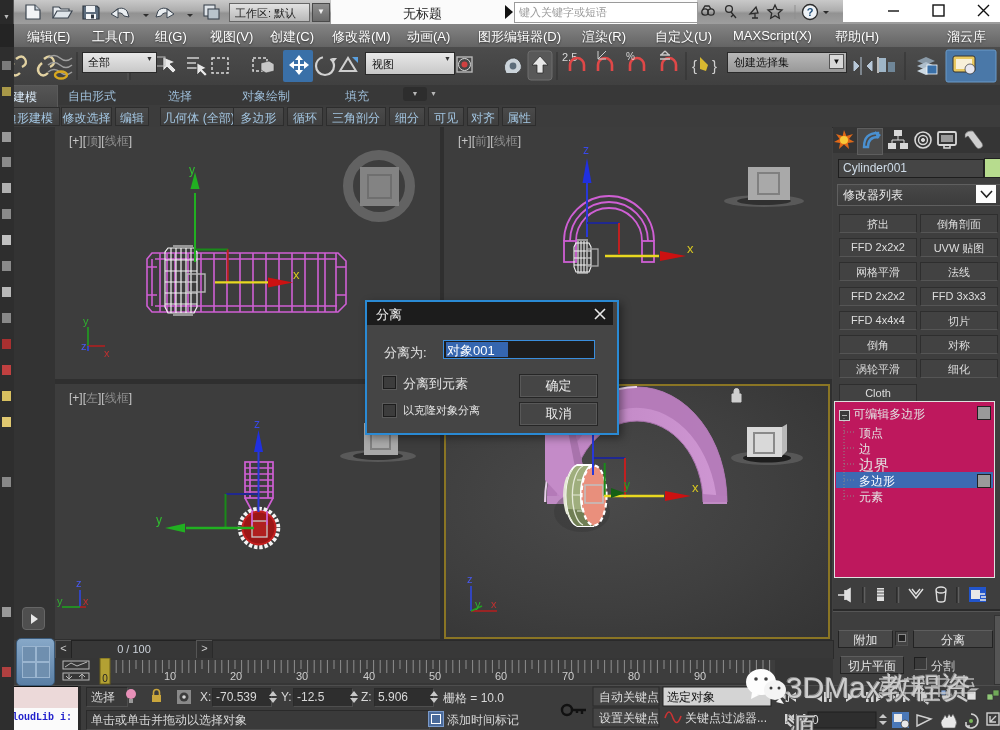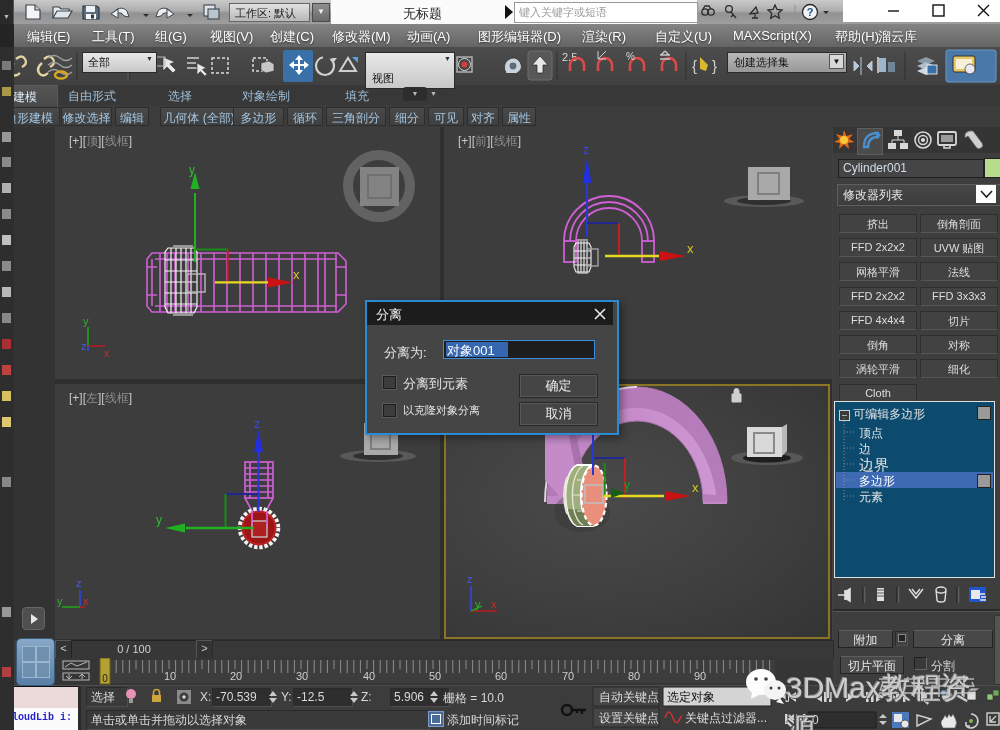--- a/index.html
+++ b/index.html
@@ -114,21 +114,21 @@
  <span class="mi" style="left:141px;">组(G)</span>
  <span class="mi" style="left:196px;">视图(V)</span>
  <span class="mi" style="left:256px;">创建(C)</span>
  <span class="mi" style="left:318px;">修改器(M)</span>
  <span class="mi" style="left:393px;">动画(A)</span>
  <span class="mi" style="left:464px;">图形编辑器(D)</span>
  <span class="mi" style="left:568px;">渲染(R)</span>
  <span class="mi" style="left:641px;">自定义(U)</span>
  <span class="mi" style="left:719px;">MAXScript(X)</span>
  <span class="mi" style="left:821px;">帮助(H)</span>
- <span class="mi" style="left:864px;text-align:center;">溜云库</span>
+ <span class="mi" style="left:933px;text-align:center;">溜云库</span>
 </div>
 
 <div id="maintb" class="a"></div>
 <div id="ribtabs" class="a"></div>
 <div id="ribrow" class="a"></div>
 <svg class="a" style="left:0;top:47px" width="1000" height="38" viewBox="0 0 1000 38">
 
  <g stroke="#e2d2a2" stroke-width="2.4" fill="none">
   <path d="M16 12 q6 -5 9 0 q3 5 -3 8 m-8 -4 q-6 5 -3 10 q4 5 9 0"></path>
   <path d="M44 12 q6 -5 9 0 q3 5 -3 8 m-8 -4 q-6 5 -3 10 q4 5 9 0"></path>
@@ -229,21 +229,21 @@
  <rect x="946" y="3" width="50" height="32" rx="2" fill="#4a78a8" stroke="#6a9ac8"></rect>
  <g transform="translate(953,7)">
         <rect x="0" y="2" width="22" height="16" rx="2" fill="#e8c860" stroke="#333"></rect>
         <rect x="3" y="5" width="16" height="10" fill="#f8f0d8"></rect>
         <circle cx="17" cy="15" r="5" fill="#e8e8f0" stroke="#333" stroke-width=".7"></circle>
       </g>
 </svg>
 
 <div class="a" style="left:82px;top:52px;width:68px;height:17px;background:linear-gradient(#e8e8e8,#c8c8c8);border:1px solid #2a2a2a;font-size:11px;color:#111;padding:2px 0 0 5px;">全部 <span style="position:absolute;right:3px;top:2px;font-size:7px;color:#333;">▼</span></div>
 
-<div class="a" style="left:365px;top:52px;width:82px;height:17px;background:linear-gradient(#e8e8e8,#c8c8c8);border:1px solid #2a2a2a;font-size:11px;color:#111;padding:18px 0 0 6px;">视图 <span style="position:absolute;right:3px;top:2px;font-size:7px;color:#333;">▼</span></div>
+<div class="a" style="left:365px;top:52px;width:82px;height:17px;background:linear-gradient(#e8e8e8,#c8c8c8);border:1px solid #2a2a2a;font-size:11px;color:#111;padding:4px 0 0 6px;">视图 <span style="position:absolute;right:3px;top:2px;font-size:7px;color:#333;">▼</span></div>
 
 <div class="a" style="left:727px;top:52px;width:112px;height:17px;background:linear-gradient(#b8b8b8,#989898);border:1px solid #2a2a2a;font-size:11px;color:#111;padding:2px 0 0 6px;">创建选择集 <span style="position:absolute;right:2px;top:1px;font-size:8px;color:#111;background:#d8d8d8;border:1px solid #555;width:13px;height:13px;text-align:center;line-height:13px;">▼</span></div>
 <div class="a" style="left:0;top:85px;width:1000px;height:20px;">
 <div class="rtab" style="left:2px;width:34px;background:#474747;border:1px solid #5a5a5a;border-bottom:none;color:#d8e8f6;background:linear-gradient(#555,#434343)!important;">建模</div>
 <div class="rtab" style="left:58px;">自由形式</div>
 <div class="rtab" style="left:158px;">选择</div>
 <div class="rtab" style="left:232px;text-align:center;">对象绘制</div>
 <div class="rtab" style="left:335px;">填充</div>
 </div>
 <div class="a" style="left:403px;top:87px;width:24px;height:14px;background:#2d2d2d;border-radius:3px;color:#b8b8b8;font-size:7px;text-align:center;line-height:14px;">▼</div>
@@ -512,21 +512,21 @@
  <div class="modbtn" style="left:6px;top:160px;">FFD 2x2x2</div>
       <div class="modbtn" style="left:87px;top:160px;">FFD 3x3x3</div>
  <div class="modbtn" style="left:6px;top:184px;">FFD 4x4x4</div>
       <div class="modbtn" style="left:87px;top:184px;">切片</div>
  <div class="modbtn" style="left:6px;top:208px;">倒角</div>
       <div class="modbtn" style="left:87px;top:208px;">对称</div>
  <div class="modbtn" style="left:6px;top:232px;">涡轮平滑</div>
       <div class="modbtn" style="left:87px;top:232px;">细化</div>
  <div class="modbtn" style="left:6px;top:257px;">Cloth</div>
 
- <div class="a" style="left:1px;top:274px;width:159px;height:175px;background:#0c4a6e;border:1px solid #e0e0e0;">
+ <div class="a" style="left:1px;top:274px;width:159px;height:175px;background:#be185d;border:1px solid #e0e0e0;">
   <div class="a" style="left:4px;top:4px;width:151px;height:15px;color:#e2e2e2;font-size:12px;">
     <span style="display:inline-block;width:9px;height:9px;border:1px solid #cfcfcf;background:#3a3a3a;font-size:9px;line-height:8px;text-align:center;color:#e8e8e8;">–</span> 可编辑多边形</div>
   <div class="a" style="left:142px;top:4px;width:12px;height:12px;background:#9a9a9a;border:1px solid #222;"></div>
   <div class="a" style="left:24px;top:23px;color:#e2e2e2;font-size:12px;">顶点</div>
   <div class="a" style="left:24px;top:39px;color:#e2e2e2;font-size:12px;">边</div>
   <div class="a" style="left:24px;top:54px;color:#e2e2e2;font-size:15px;">边界</div>
   <div class="a" style="left:1px;top:70px;width:157px;height:16px;background:#3d6ab2;"></div>
   <div class="a" style="left:24px;top:71px;color:#fff;font-size:12px;">多边形</div>
   <div class="a" style="left:142px;top:72px;width:12px;height:12px;background:#9a9a9a;border:1px solid #222;"></div>
   <div class="a" style="left:24px;top:87px;color:#e2e2e2;font-size:12px;">元素</div>
@@ -614,21 +614,21 @@
       <path d="M31.5 9 v-2.5 a3 3 0 0 1 6 0 V9" fill="none" stroke="#caa63c" stroke-width="1.6"></path>
  <rect x="55" y="4" width="14" height="14" fill="#8a8a8a"></rect>
       <circle cx="62" cy="11" r="4.5" fill="#3c3c3c"></circle>
       <circle cx="62" cy="11" r="1.8" fill="#d8d8d8"></circle>
 </svg>
 <div class="a txt" style="left:200px;top:690px;">X:</div>
 <div class="a sunken" style="left:212px;top:688px;width:55px;height:16px;font-size:12px;padding:1px 0 0 3px;background:#2e2e2e;">-70.539</div>
 <div class="a txt" style="left:281px;top:690px;">Y:</div>
 <div class="a sunken" style="left:293px;top:688px;width:55px;height:16px;font-size:12px;padding:1px 0 0 3px;background:#2e2e2e;">-12.5</div>
 <div class="a txt" style="left:361px;top:690px;">Z:</div>
-<div class="a sunken" style="left:390px;top:688px;width:55px;height:16px;font-size:12px;padding:1px 0 0 3px;background:#2e2e2e;">5.906</div>
+<div class="a sunken" style="left:374px;top:688px;width:55px;height:16px;font-size:12px;padding:1px 0 0 3px;background:#2e2e2e;">5.906</div>
 <svg class="a" style="left:268px;top:688px" width="180" height="18">
       <g fill="#c8c8c8">
         <path d="M1 8 l4 -5 l4 5 z M1 10 l4 5 l4 5 z M1 10 l4 5 l4 -5 z"></path>
         <path d="M82 8 l4 -5 l4 5 z M82 10 l4 5 l4 -5 z"></path>
         <path d="M162 8 l4 -5 l4 5 z M162 10 l4 5 l4 -5 z"></path>
       </g>
     </svg>
 <div class="a txt" style="left:443px;top:690px;">栅格 = 10.0</div>
 
 <div class="a sunken" style="left:86px;top:710px;width:338px;height:17px;font-size:12px;padding:1px 0 0 4px;">单击或单击并拖动以选择对象</div>

